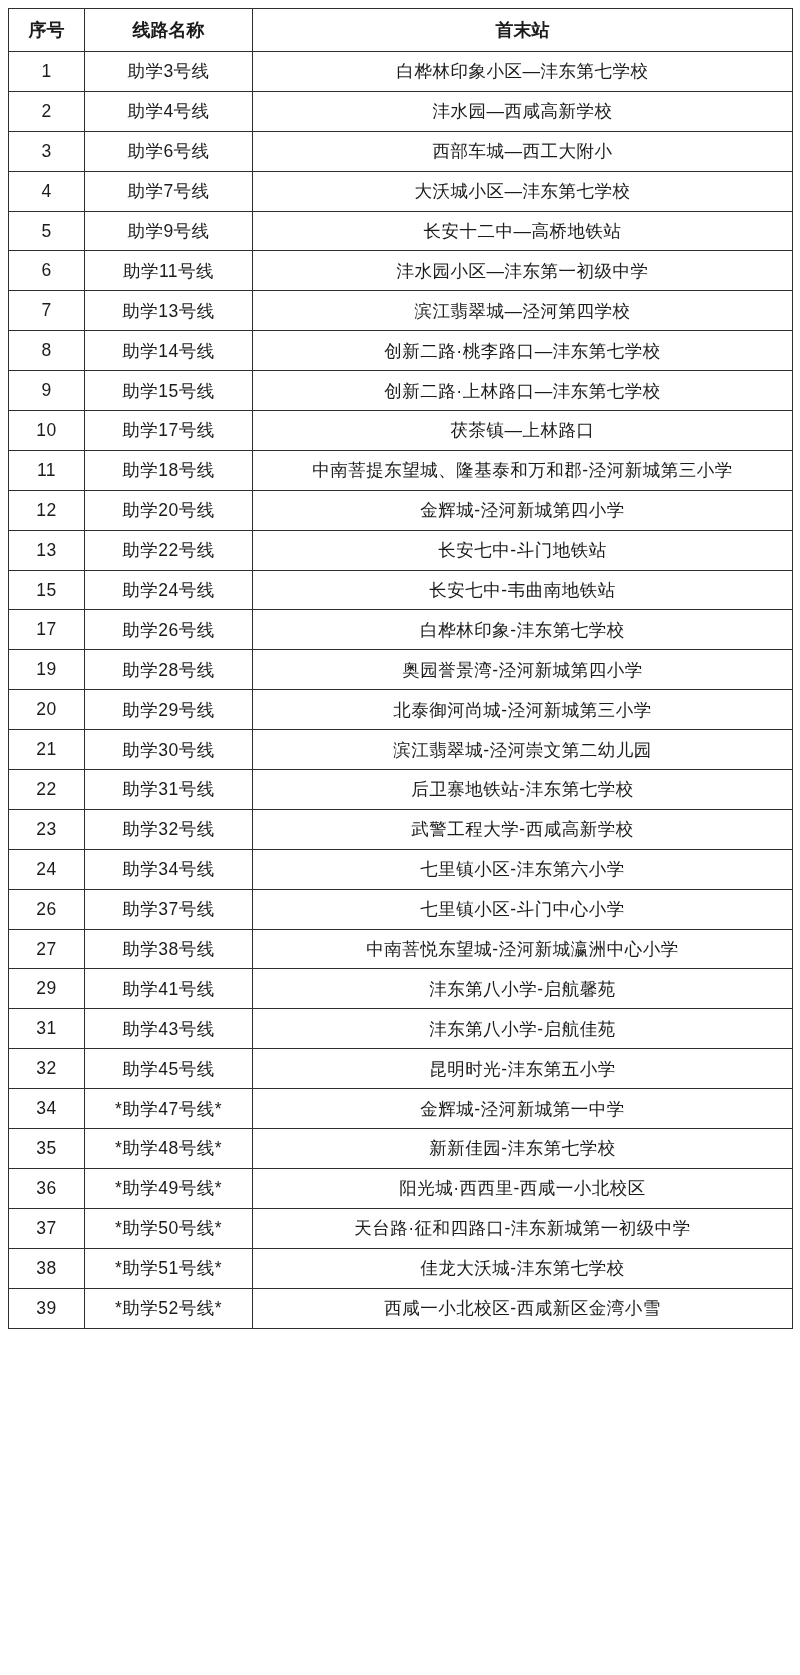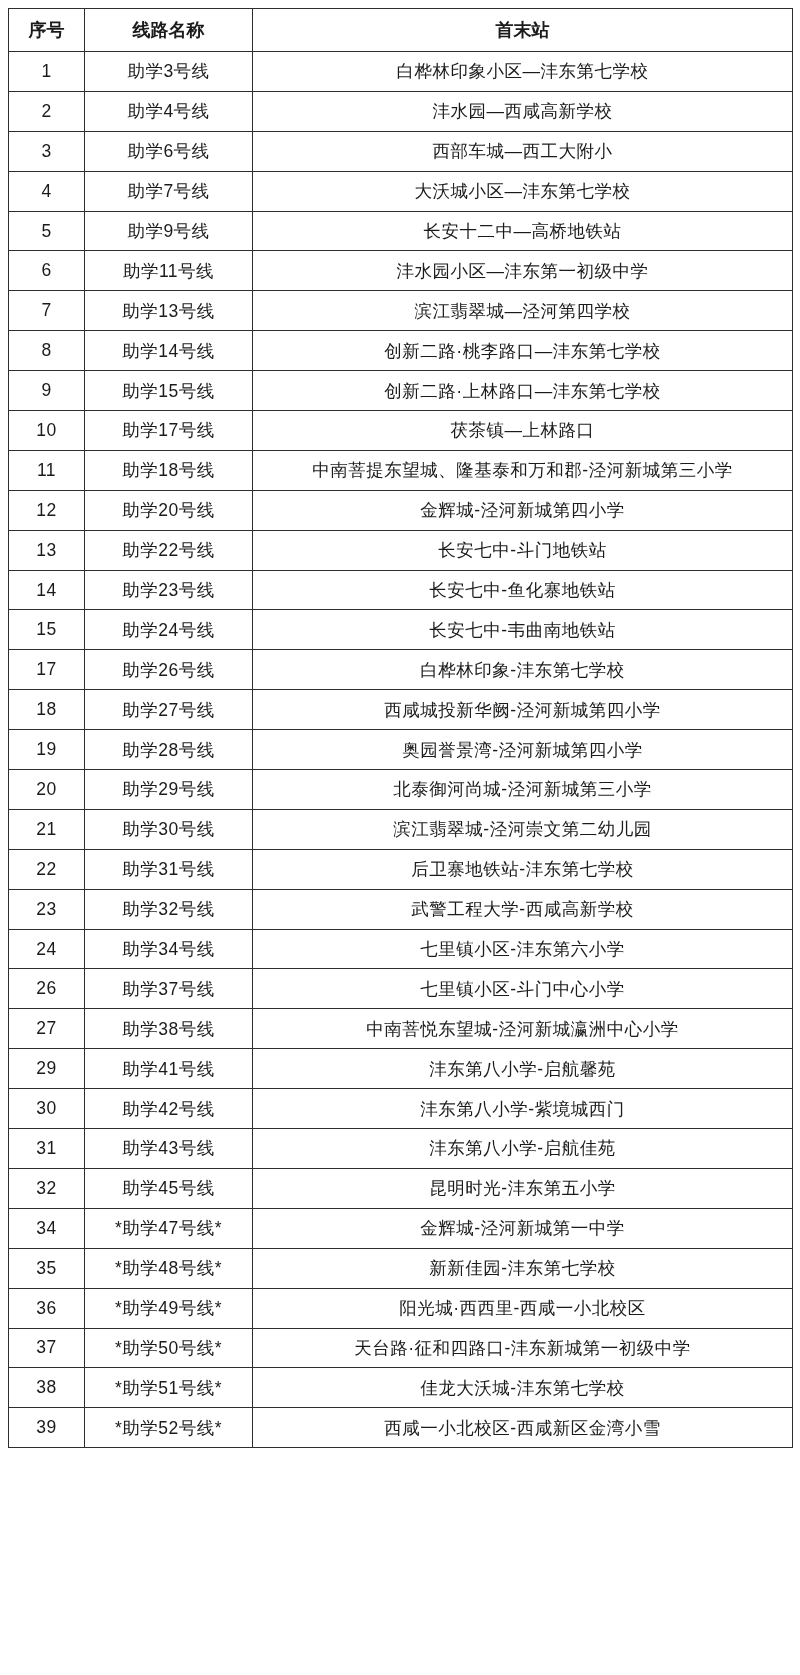--- a/index.html
+++ b/index.html
@@ -122,40 +122,30 @@
     <td>12</td>
     <td>助学20号线</td>
     <td>金辉城-泾河新城第四小学</td>
   </tr>
         <tr>
     <td>13</td>
     <td>助学22号线</td>
     <td>长安七中-斗门地铁站</td>
   </tr>
         <tr>
-    <td>14</td>
-    <td>助学23号线</td>
-    <td>长安七中-鱼化寨地铁站</td>
-  </tr>
-        <tr>
     <td>15</td>
     <td>助学24号线</td>
     <td>长安七中-韦曲南地铁站</td>
   </tr>
         <tr>
     <td>17</td>
     <td>助学26号线</td>
     <td>白桦林印象-沣东第七学校</td>
   </tr>
         <tr>
-    <td>18</td>
-    <td>助学27号线</td>
-    <td>西咸城投新华阙-泾河新城第四小学</td>
-  </tr>
-        <tr>
     <td>19</td>
     <td>助学28号线</td>
     <td>奥园誉景湾-泾河新城第四小学</td>
   </tr>
         <tr>
     <td>20</td>
     <td>助学29号线</td>
     <td>北泰御河尚城-泾河新城第三小学</td>
   </tr>
         <tr>
@@ -185,25 +175,20 @@
   </tr>
         <tr>
     <td>27</td>
     <td>助学38号线</td>
     <td>中南菩悦东望城-泾河新城瀛洲中心小学</td>
   </tr>
         <tr>
     <td>29</td>
     <td>助学41号线</td>
     <td>沣东第八小学-启航馨苑</td>
-  </tr>
-        <tr>
-    <td>30</td>
-    <td>助学42号线</td>
-    <td>沣东第八小学-紫境城西门</td>
   </tr>
         <tr>
     <td>31</td>
     <td>助学43号线</td>
     <td>沣东第八小学-启航佳苑</td>
   </tr>
         <tr>
     <td>32</td>
     <td>助学45号线</td>
     <td>昆明时光-沣东第五小学</td>

